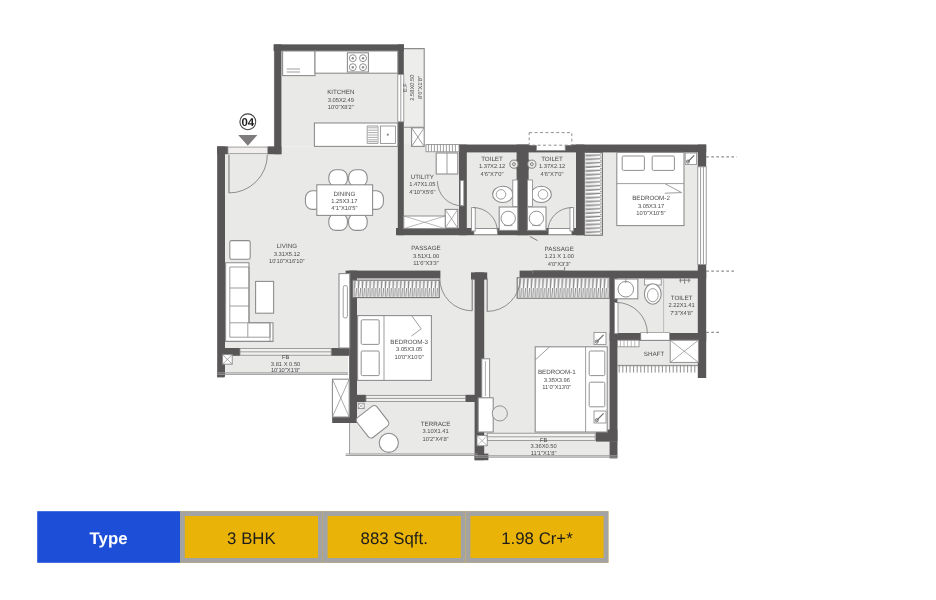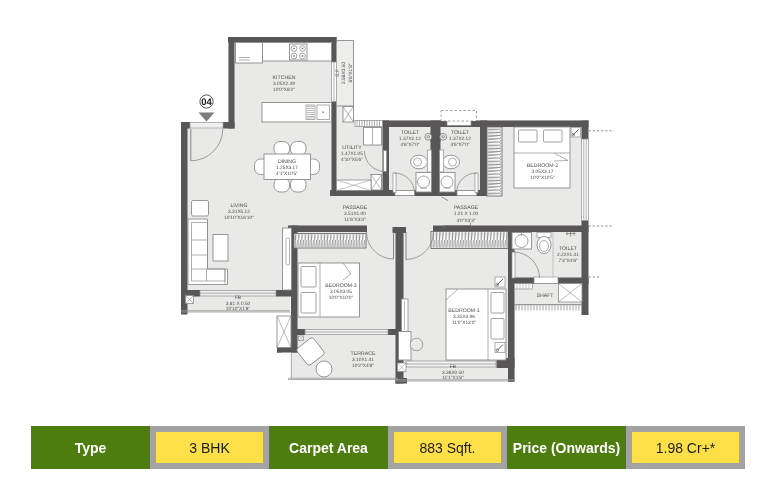--- a/index.html
+++ b/index.html
@@ -2,22 +2,22 @@
 <html><head>
 <meta charset="utf-8">
 <style>
 html,body{margin:0;padding:0;background:#ffffff;width:780px;height:500px;overflow:hidden;}
 *{box-sizing:border-box;}
 body{font-family:"Liberation Sans", sans-serif;-webkit-font-smoothing:antialiased;}
 svg text{text-rendering:geometricPrecision;}
 #plan{position:absolute;left:0;top:0;}
 .tbl{position:absolute;left:31px;top:426px;width:714px;height:43px;display:flex;}
 .tc{width:119px;height:43px;display:flex;align-items:center;justify-content:center;font-size:14px;}
-.dk{background:#4d7c0f;color:#ffffff;font-weight:bold;}
-.wh{background:#fde047;color:#1c1c1c;border:6px solid #a3a3a3;}
+.dk{background:#1d4ed8;color:#ffffff;font-weight:bold;}
+.wh{background:#eab308;color:#1c1c1c;border:4px solid #a3a3a3;}
 </style>
 </head>
 <body>
 <svg id="plan" width="780" height="500" viewBox="0 0 780 500" font-family="Liberation Sans, sans-serif">
 <defs>
 <pattern id="hatchV" width="3.2" height="20" patternUnits="userSpaceOnUse">
 <path d="M1,0 L1,20 M2.9,0 L1.2,20" stroke="#777575" stroke-width="0.7" fill="none"></path>
 </pattern>
 <pattern id="hatchH" width="20" height="3.2" patternUnits="userSpaceOnUse">
 <path d="M0,1 L20,1 M0,2.9 L20,1.2" stroke="#777575" stroke-width="0.7" fill="none"></path>
@@ -468,20 +468,18 @@
 <path d="M441.5,197 l6.5,3.5 M444,228 L444,225.5 L470.5,225.5 L470.5,222.5" stroke="#7d7b7b" stroke-width="0.8" fill="none"></path>
 
 </svg>
 
 <div class="tbl">
 
 <div class="tc dk">Type</div>
 
 <div class="tc wh">3 BHK</div>
 
-<div class="tc dk">Carpet Area</div>
 
 <div class="tc wh">883 Sqft.</div>
 
-<div class="tc dk">Price (Onwards)</div>
 
 <div class="tc wh">1.98 Cr+*</div>
 </div>
 
 </body></html>

